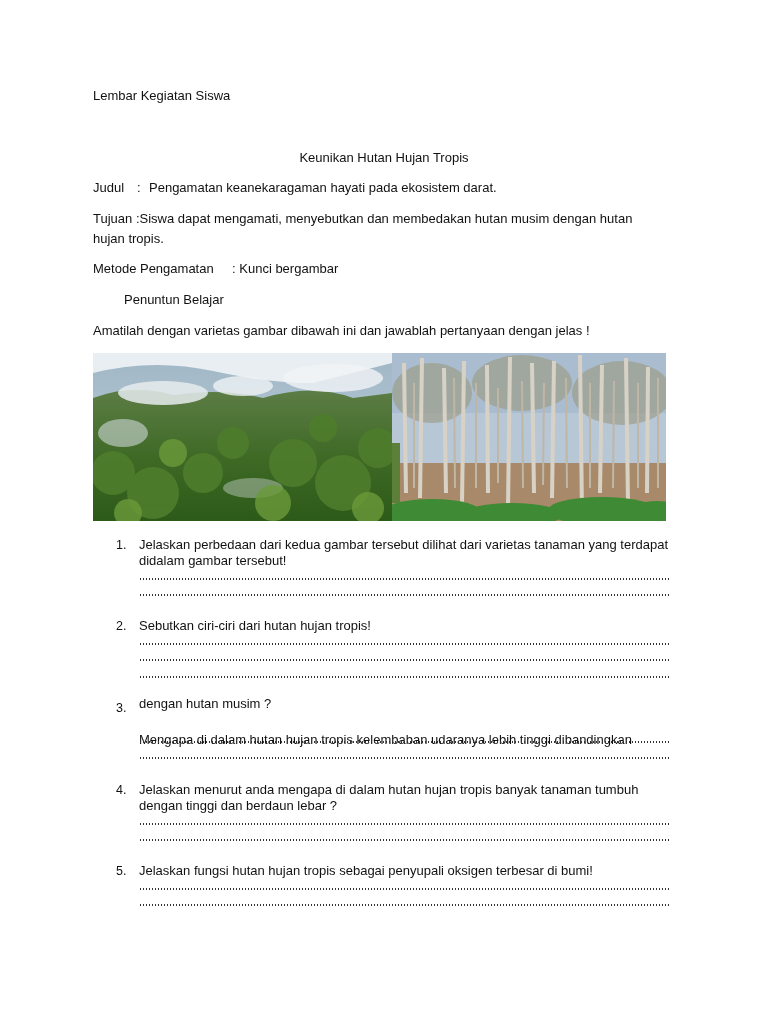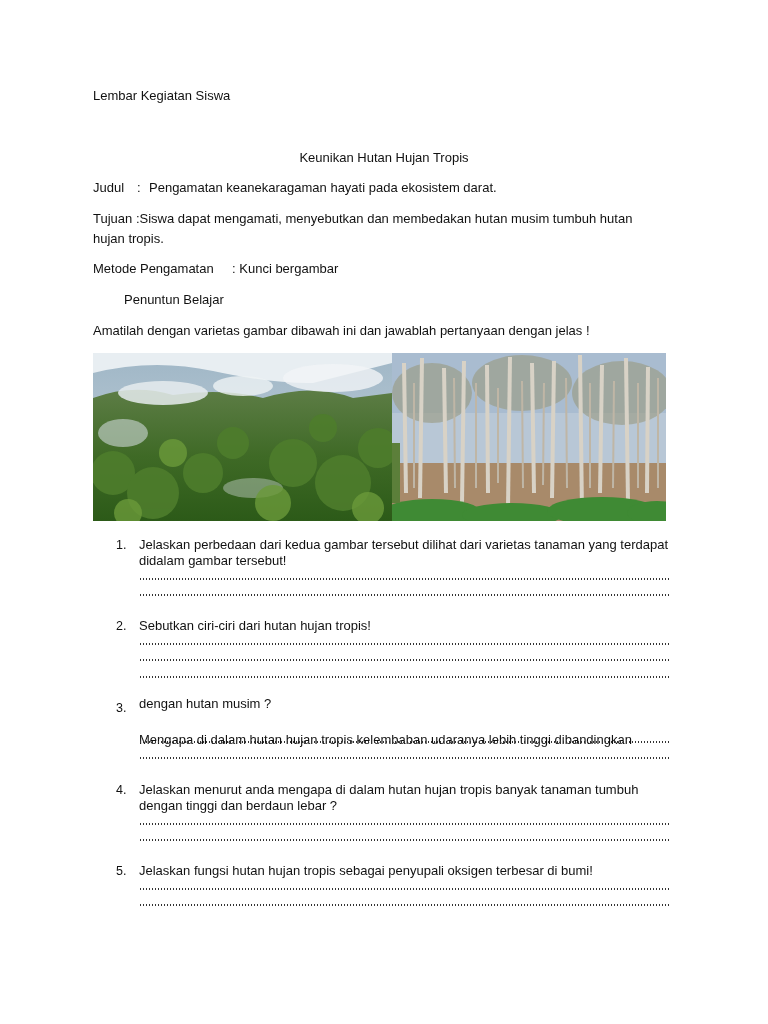--- a/index.html
+++ b/index.html
@@ -23,21 +23,21 @@
 <div class="abs t" style="left:93px; top:88px;">Lembar Kegiatan Siswa</div>
 
 <div class="abs t title-center" style="top:150px;">Keunikan Hutan Hujan Tropis</div>
 
 <div class="abs t" style="left:93px; top:180px;">
   <span class="lbl" style="width:44px;">Judul</span><span class="lbl" style="width:12px;">:</span><span>Pengamatan keanekaragaman hayati pada ekosistem darat.</span>
 </div>
 
 <div class="abs t" style="left:93px; top:211px;">
   <span>Tujuan</span>
-  <span>:</span><span>Siswa dapat mengamati, menyebutkan dan membedakan hutan musim tumbuh hutan</span>
+  <span>:</span><span>Siswa dapat mengamati, menyebutkan dan membedakan hutan musim dengan hutan</span>
 </div>
 <div class="abs t" style="left:93px; top:231px;">hujan tropis.</div>
 
 <div class="abs t" style="left:93px; top:261px;">
   <span class="lbl" style="width:139px;">Metode Pengamatan</span><span>:</span>
   <span>Kunci bergambar</span>
 </div>
 
 <div class="abs t" style="left:93px; top:292px;margin-left:31px;">Penuntun Belajar</div>
 

